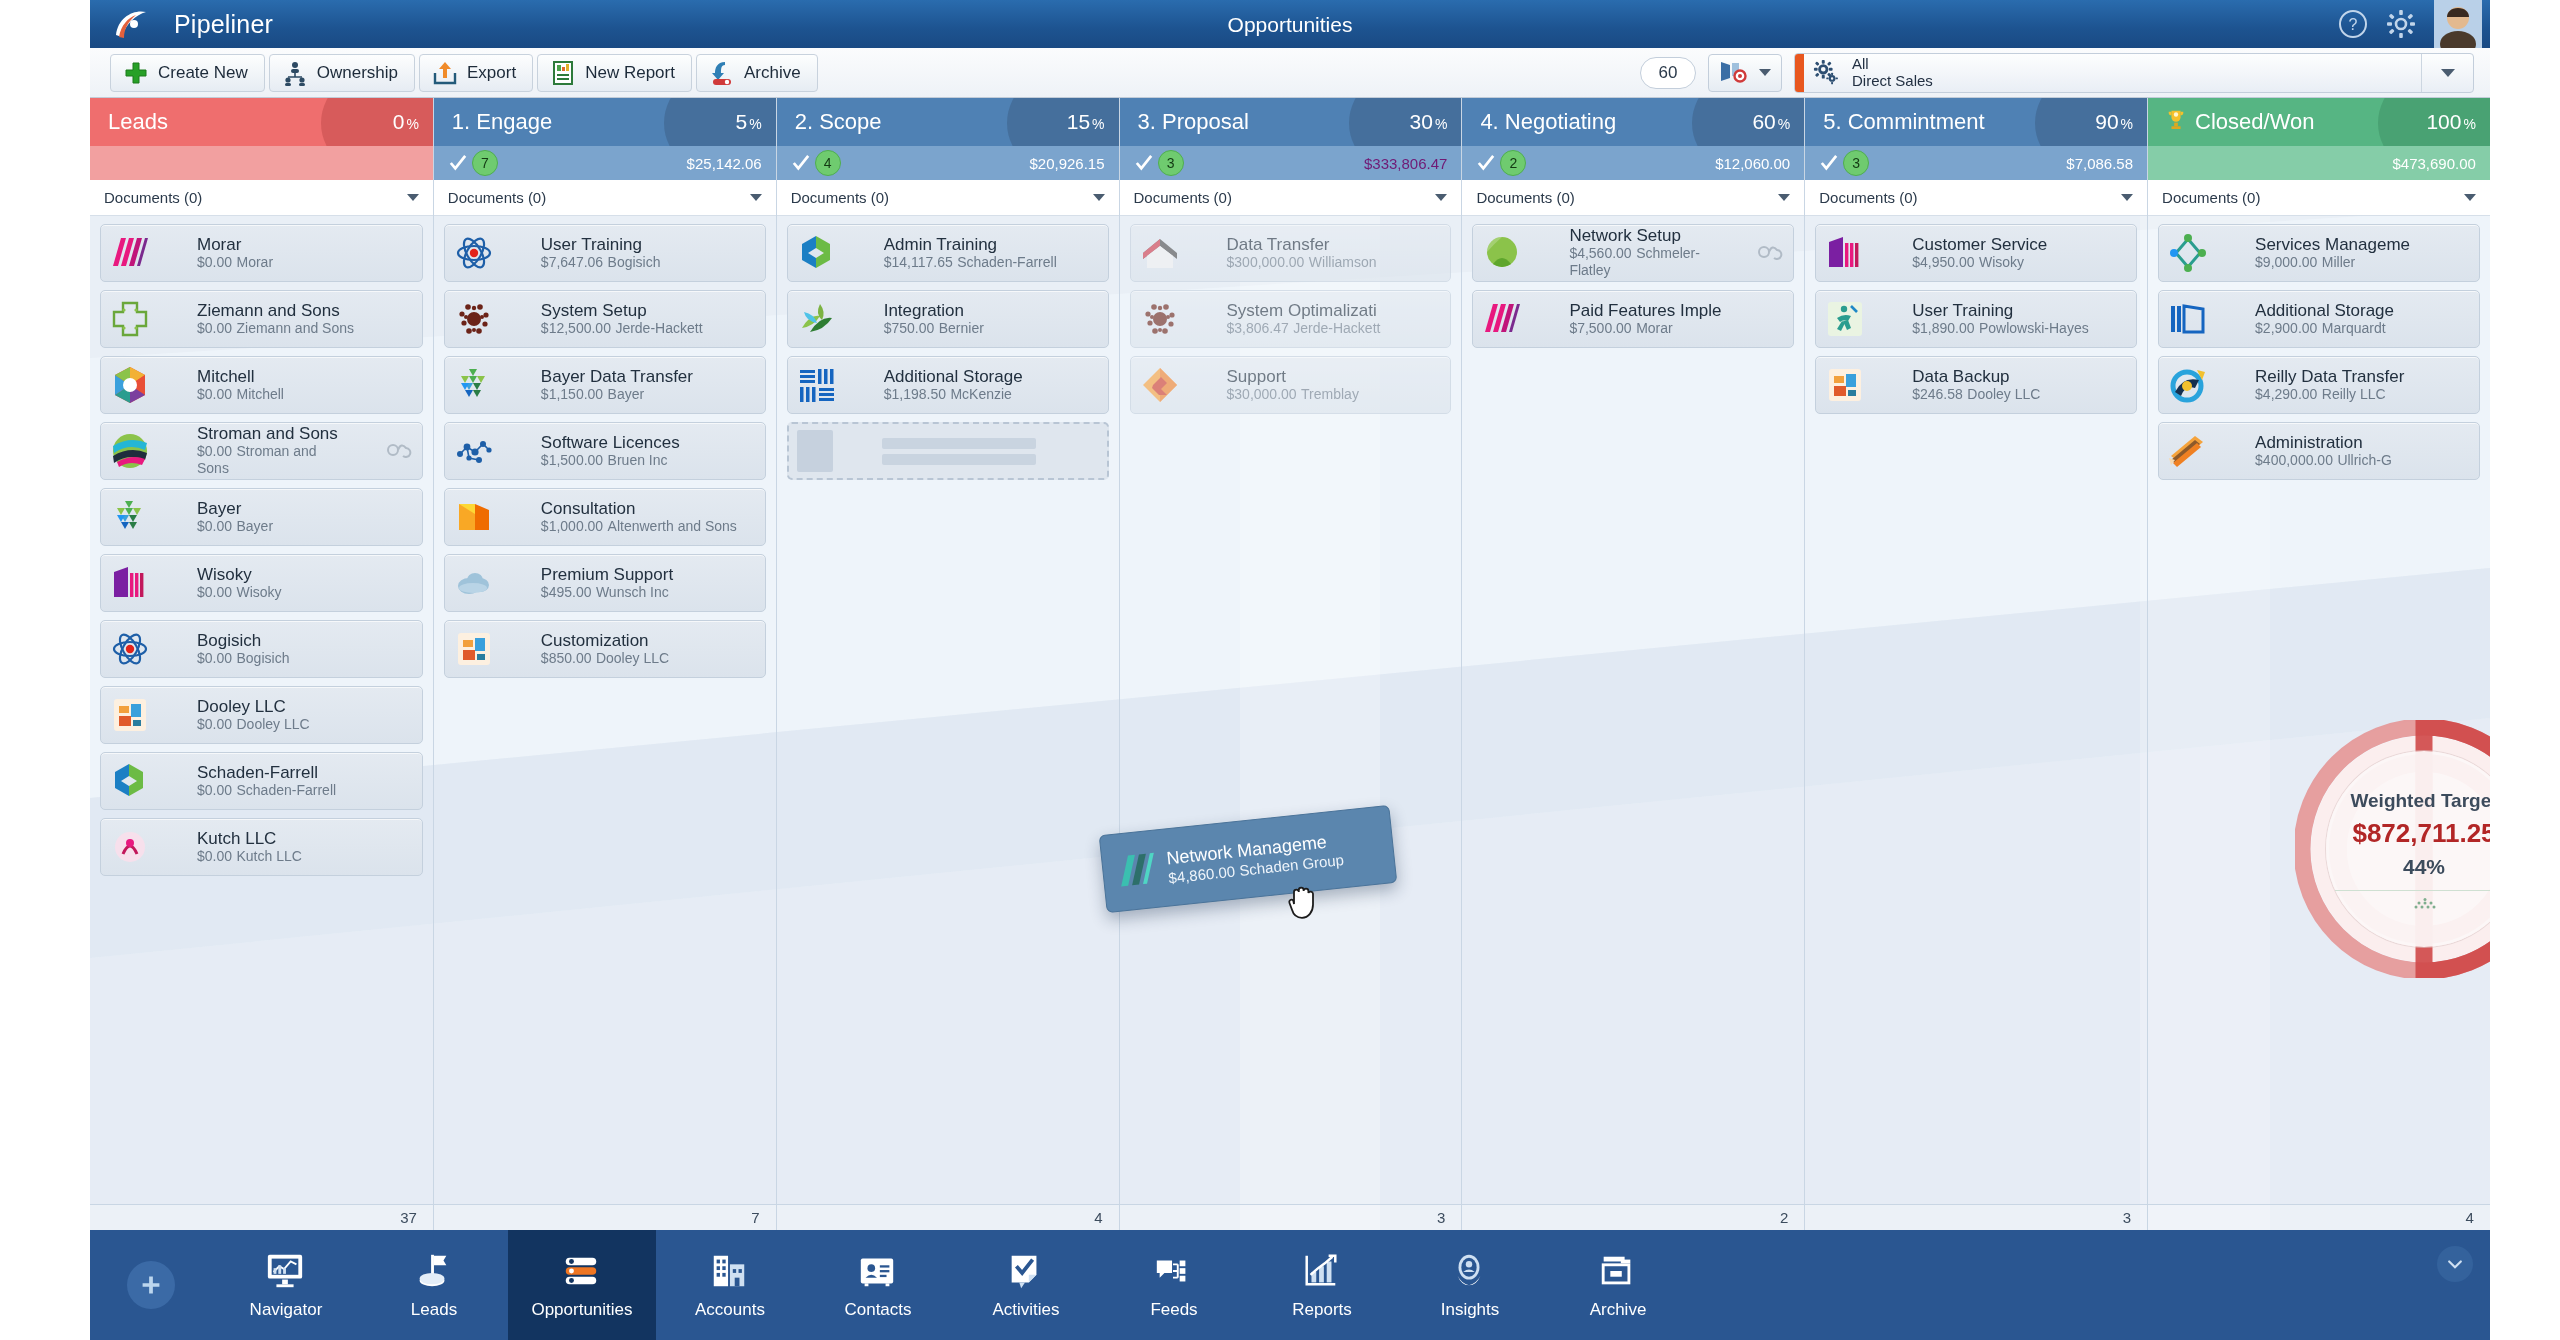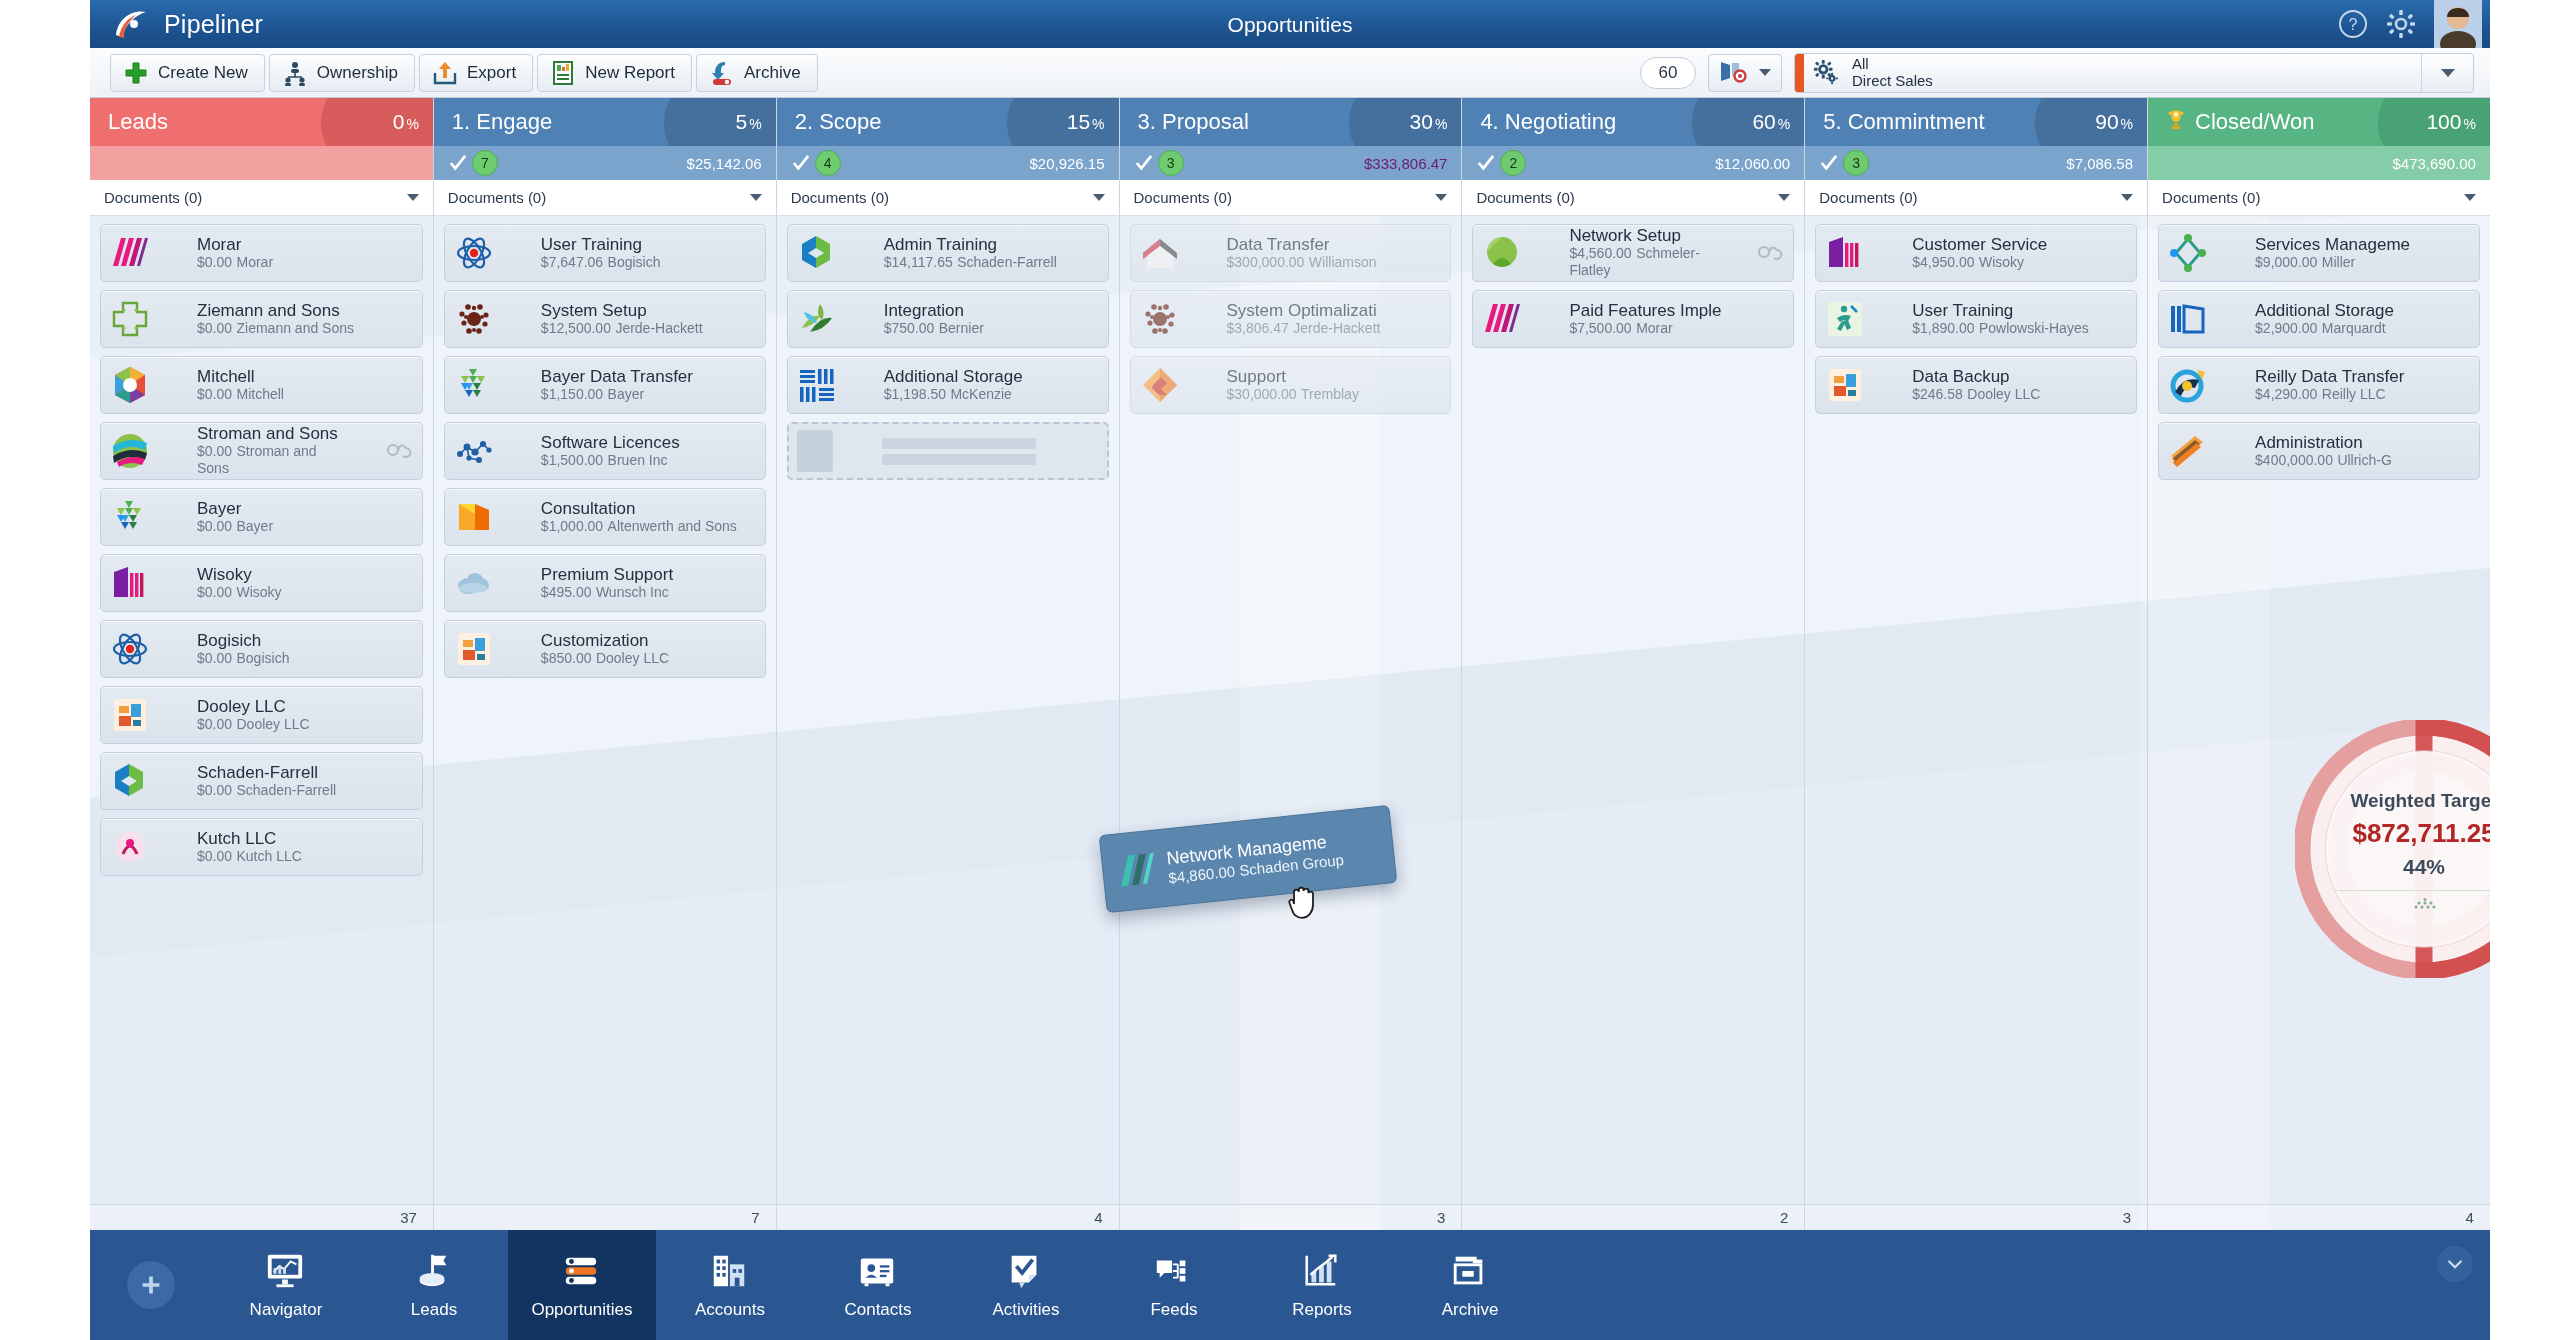--- a/index.html
+++ b/index.html
@@ -23,21 +23,21 @@
   
   #titlebar {
     position: absolute; left: 90px; top: 0; width: 2400px; height: 48px;
     background: #1d5390;
     display: flex; align-items: center;
   }
   #titlebar .tb-grad {
     position:absolute; left:0; top:0; right:0; bottom:0;
     background: linear-gradient(180deg,#2a6cae 0%, #1d5390 60%, #1a4a83 100%);
   }
-  .brand { position: relative; display:flex; align-items:center; gap:14px; margin-left: 22px; z-index:2;}
+  .brand { position: relative; display:flex; align-items:center; gap:24px; margin-left: 22px; z-index:2;}
   .brand-logo { width: 38px; height: 34px; position: relative; }
   .brand-name { color:#fff; font-size: 25px; letter-spacing:.2px; }
   .tb-title {
     position:absolute; left:0; right:0; text-align:center; color:#ffffff;
     font-size: 21px; z-index:2; top: 13px;
   }
   .tb-right { position:absolute; right: 8px; top:0; height:48px; display:flex; align-items:center; gap: 18px; z-index:3;}
   .tb-icon { width:30px; height:30px; opacity:.92; cursor:pointer;}
   .avatar {
     width: 48px; height: 48px; background: #d9b28c;
@@ -1342,20 +1342,31 @@
               <rect x="12" y="22" width="5" height="11" fill="#cfe0f2"></rect>
               <rect x="20" y="16" width="5" height="17" fill="#cfe0f2"></rect>
               <rect x="28" y="11" width="5" height="22" fill="#cfe0f2"></rect>
               <path d="M11 25 L19 18 L26 13 L34 6" fill="none" stroke="#fff" stroke-width="2.6"></path>
               <path d="M30 5 h7 v7" fill="none" stroke="#fff" stroke-width="2.6"></path>
             </svg></span>
     <span class="nav-lbl">Reports</span>
         </div>
         <div class="nav-item">
           <span class="nav-ico"><svg viewBox="0 0 44 42" width="42" height="40">
+              <ellipse cx="22" cy="17" rx="11" ry="13" fill="#cfe0f2"></ellipse>
+              <ellipse cx="22" cy="17" rx="8" ry="10" fill="#2a5691"></ellipse>
+              <circle cx="22" cy="14" r="3.4" fill="#cfe0f2"></circle>
+              <path d="M16 22 q6 -5 12 0 z" fill="#cfe0f2"></path>
+              <path d="M10 26 q4 8 12 10 q-8 0 -12 -10 z" fill="#fff"></path>
+              <path d="M34 26 q-4 8 -12 10 q8 0 12 -10 z" fill="#fff"></path>
+            </svg></span>
+    <span class="nav-lbl">Insights</span>
+        </div>
+        <div class="nav-item">
+          <span class="nav-ico"><svg viewBox="0 0 44 42" width="42" height="40">
               <rect x="8" y="6" width="22" height="5" fill="#fff"></rect>
               <rect x="26" y="9" width="10" height="4" fill="#fff"></rect>
               <rect x="6" y="13" width="30" height="22" fill="#fff"></rect>
               <rect x="9" y="16" width="24" height="16" fill="#2a5691"></rect>
               <rect x="15" y="21" width="12" height="6" fill="#fff"></rect>
             </svg></span>
     <span class="nav-lbl">Archive</span>
         </div>
       </div>
     <div class="nav-spacer"></div>

